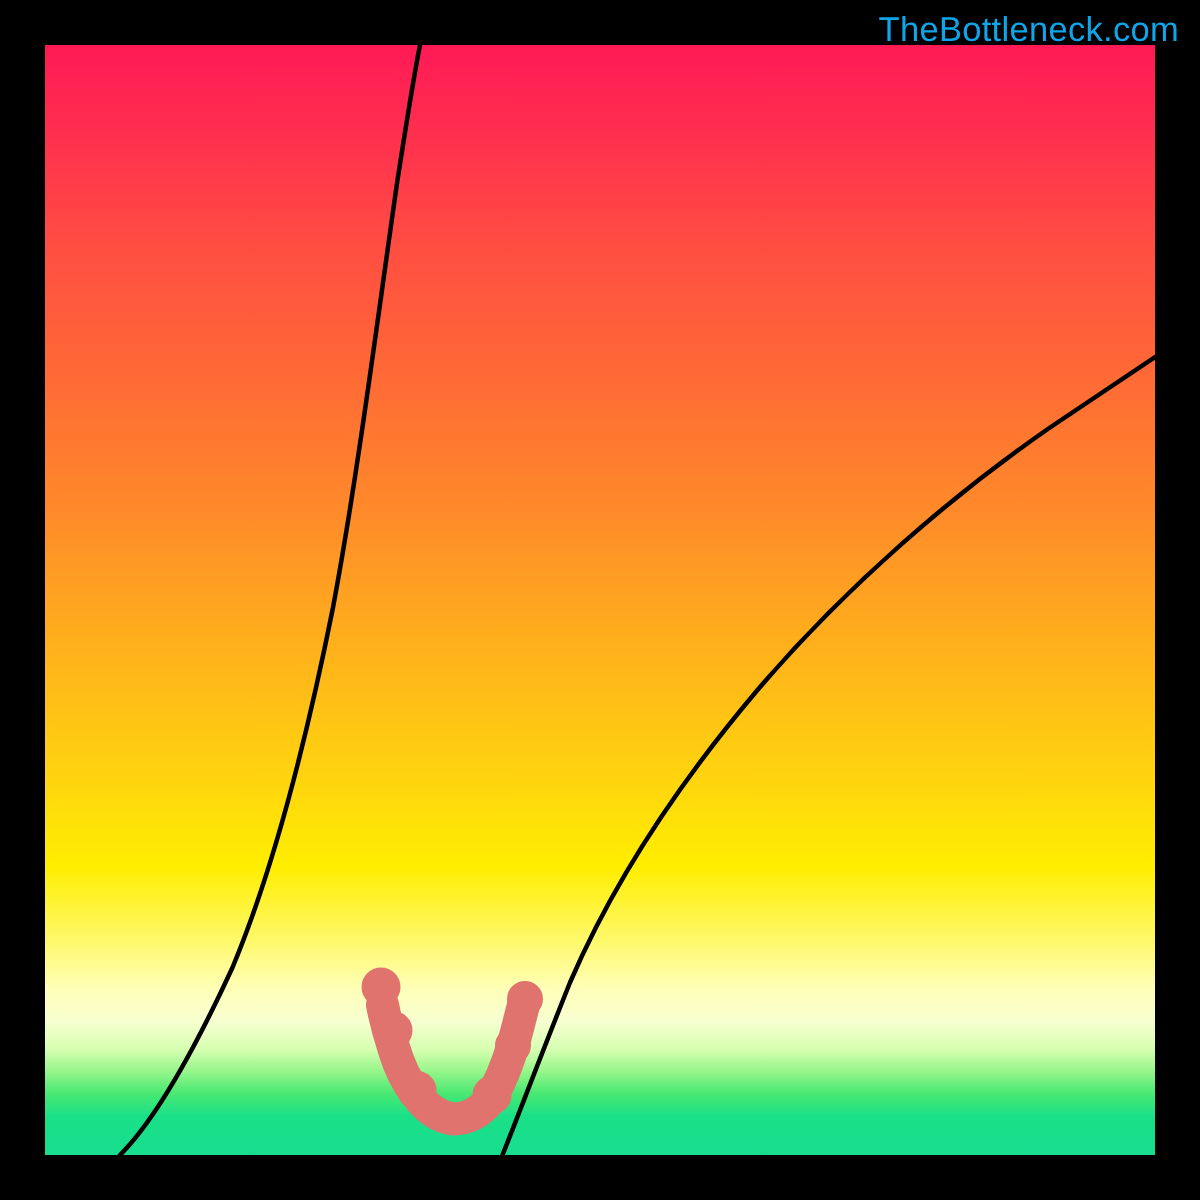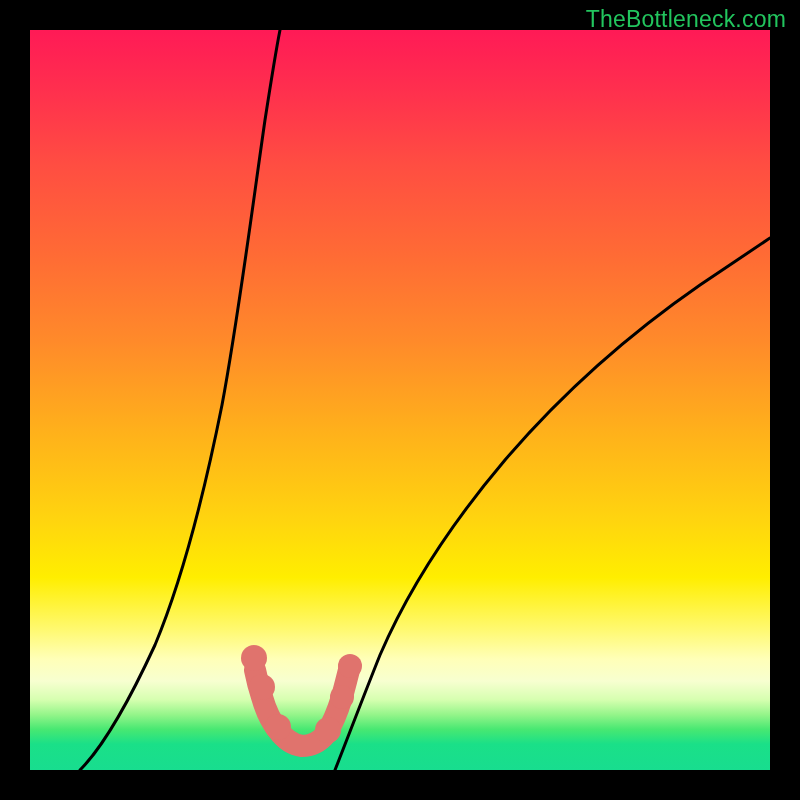--- a/index.html
+++ b/index.html
@@ -58,21 +58,21 @@
     position: absolute;
     left: 0;
     top: 0;
     width: 740px;
     height: 740px;
   }
   .watermark {
     position: absolute;
     top: 6px;
     right: 14px;
-    color: #22c55e;
+    color: #0ea5e9;
     font-size: 23px;
     letter-spacing: 0.2px;
     font-weight: 400;
     user-select: none;
   }
 </style>
 </head>
 <body>
 
 <div class="frame">

